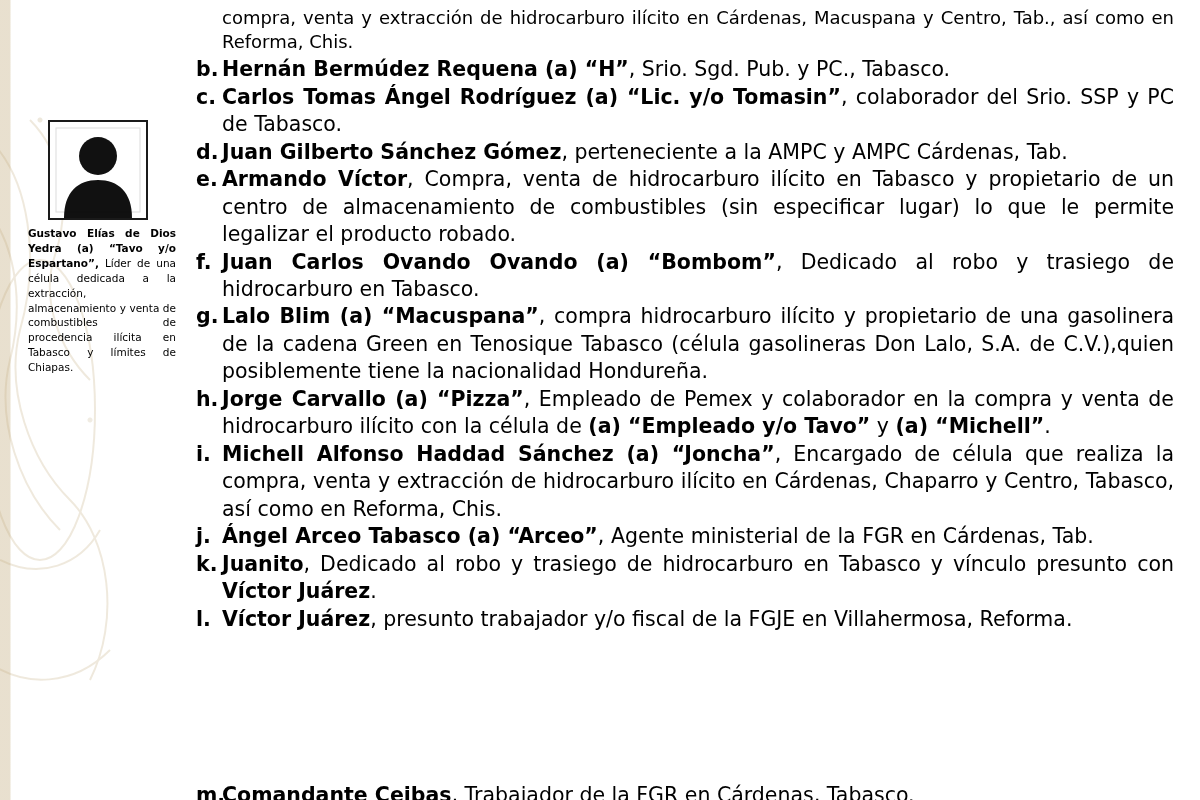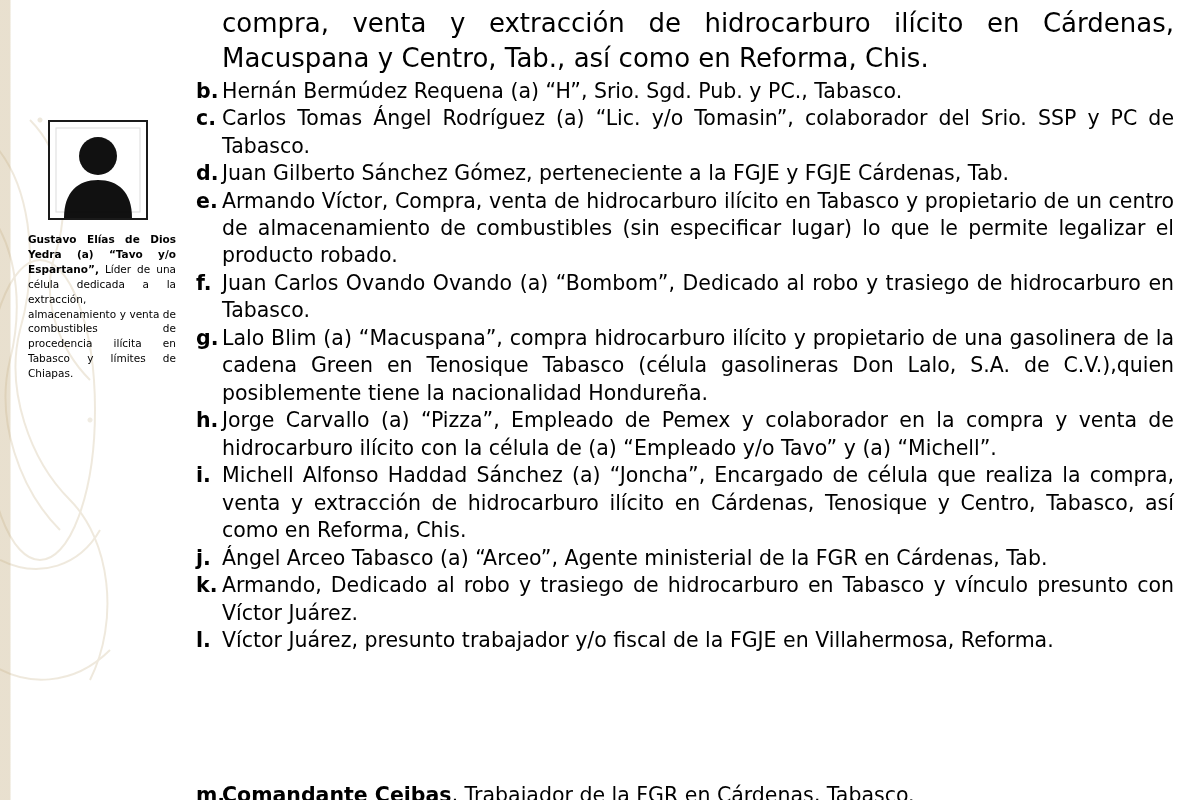--- a/index.html
+++ b/index.html
@@ -64,42 +64,42 @@
     justify-content: center;
     overflow: hidden;
     position: relative;
   }
   .photo-silhouette {
     width: 100%;
     height: 100%;
     display: block;
   }
   .caption {
-    margin-top: 12px;
+    margin-top: 6px;
     font-size: 10.5px;
     line-height: 1.42;
     color: #000000;
     text-align: justify;
     font-family: "DejaVu Sans", sans-serif;
   }
   .caption b { font-weight: bold; }
 
   
   .content {
     position: absolute;
     left: 196px;
     top: 0;
     width: 984px;
     height: 800px;
   }
   .lead-para {
     position: relative;
     margin: 0;
     padding: 6px 6px 0 26px;
-    font-size: 26px;
+    font-size: 18px;
     line-height: 1.34;
     text-align: justify;
     color: #000000;
   }
   ol.items {
     list-style: none;
     margin: 2px 0 0 0;
     padding: 0;
   }
   ol.items > li {
@@ -113,21 +113,21 @@
     margin-bottom: 0px;
   }
   ol.items > li .marker {
     position: absolute;
     left: 0;
     top: 0;
     font-weight: bold;
     font-size: 20.5px;
     width: 22px;
   }
-  b.name { font-weight: normal; margin-top: 30px; }
+  b.name { font-weight: bold; margin-top: 30px; }
 
   
   .bottom-clip {
     position: absolute;
     left: 196px;
     top: 782px;
     width: 984px;
     height: 18px;
     overflow: hidden;
   }
@@ -188,21 +188,21 @@
         <b class="name">Hernán Bermúdez Requena (a) “H”</b><span>, Srio. Sgd. Pub. y PC., Tabasco.</span>
       </li>
 
       <li>
         <span class="marker">c.</span>
         <b class="name">Carlos Tomas Ángel Rodríguez (a) “Lic. y/o Tomasin”</b><span>, colaborador del Srio. SSP y PC de Tabasco.</span>
       </li>
 
       <li>
         <span class="marker">d.</span>
-        <b class="name">Juan Gilberto Sánchez Gómez</b><span>, perteneciente a la FGJE y FGJE Cárdenas, Tab.</span>
+        <b class="name">Juan Gilberto Sánchez Gómez</b><span>, perteneciente a la AMPC y AMPC Cárdenas, Tab.</span>
       </li>
 
       <li>
         <span class="marker">e.</span>
         <b class="name">Armando Víctor</b><span>, Compra, venta de hidrocarburo ilícito en Tabasco y propietario de un centro de almacenamiento de combustibles (sin especificar lugar) lo que le permite legalizar el producto robado.</span>
       </li>
 
       <li>
         <span class="marker">f.</span>
         <b class="name">Juan Carlos Ovando Ovando (a) “Bombom”</b><span>, Dedicado al robo y trasiego de hidrocarburo en Tabasco.</span>
@@ -213,31 +213,31 @@
         <b class="name">Lalo Blim (a) “Macuspana”</b><span>, compra hidrocarburo ilícito y propietario de una gasolinera de la cadena Green en Tenosique Tabasco (célula gasolineras Don Lalo, S.A. de C.V.),quien posiblemente tiene la nacionalidad Hondureña.</span>
       </li>
 
       <li>
         <span class="marker">h.</span>
         <b class="name">Jorge Carvallo (a) “Pizza”</b><span>, Empleado de Pemex  y colaborador en la compra y venta de hidrocarburo ilícito con la célula de </span><b class="name">(a) “Empleado y/o Tavo”</b><span> y </span><b class="name">(a) “Michell”</b><span>.</span>
       </li>
 
       <li>
         <span class="marker">i.</span>
-        <b class="name">Michell Alfonso Haddad Sánchez (a) “Joncha”</b><span>, Encargado de célula que realiza la compra, venta y extracción de hidrocarburo ilícito en Cárdenas, Tenosique y Centro, Tabasco, así como en Reforma, Chis.</span>
+        <b class="name">Michell Alfonso Haddad Sánchez (a) “Joncha”</b><span>, Encargado de célula que realiza la compra, venta y extracción de hidrocarburo ilícito en Cárdenas, Chaparro y Centro, Tabasco, así como en Reforma, Chis.</span>
       </li>
 
       <li>
         <span class="marker">j.</span>
         <b class="name">Ángel Arceo Tabasco (a) “Arceo”</b><span>, Agente ministerial de la FGR en Cárdenas, Tab.</span>
       </li>
 
       <li>
         <span class="marker">k.</span>
-        <b class="name">Armando</b><span>, Dedicado al robo y trasiego de hidrocarburo en Tabasco y vínculo presunto con </span><b class="name">Víctor Juárez</b><span>.</span>
+        <b class="name">Juanito</b><span>, Dedicado al robo y trasiego de hidrocarburo en Tabasco y vínculo presunto con </span><b class="name">Víctor Juárez</b><span>.</span>
       </li>
 
       <li>
         <span class="marker">l.</span>
         <b class="name">Víctor Juárez</b><span>, presunto trabajador y/o fiscal de la FGJE en Villahermosa, Reforma.</span>
       </li>
 
     </ol>
   </div>
 

